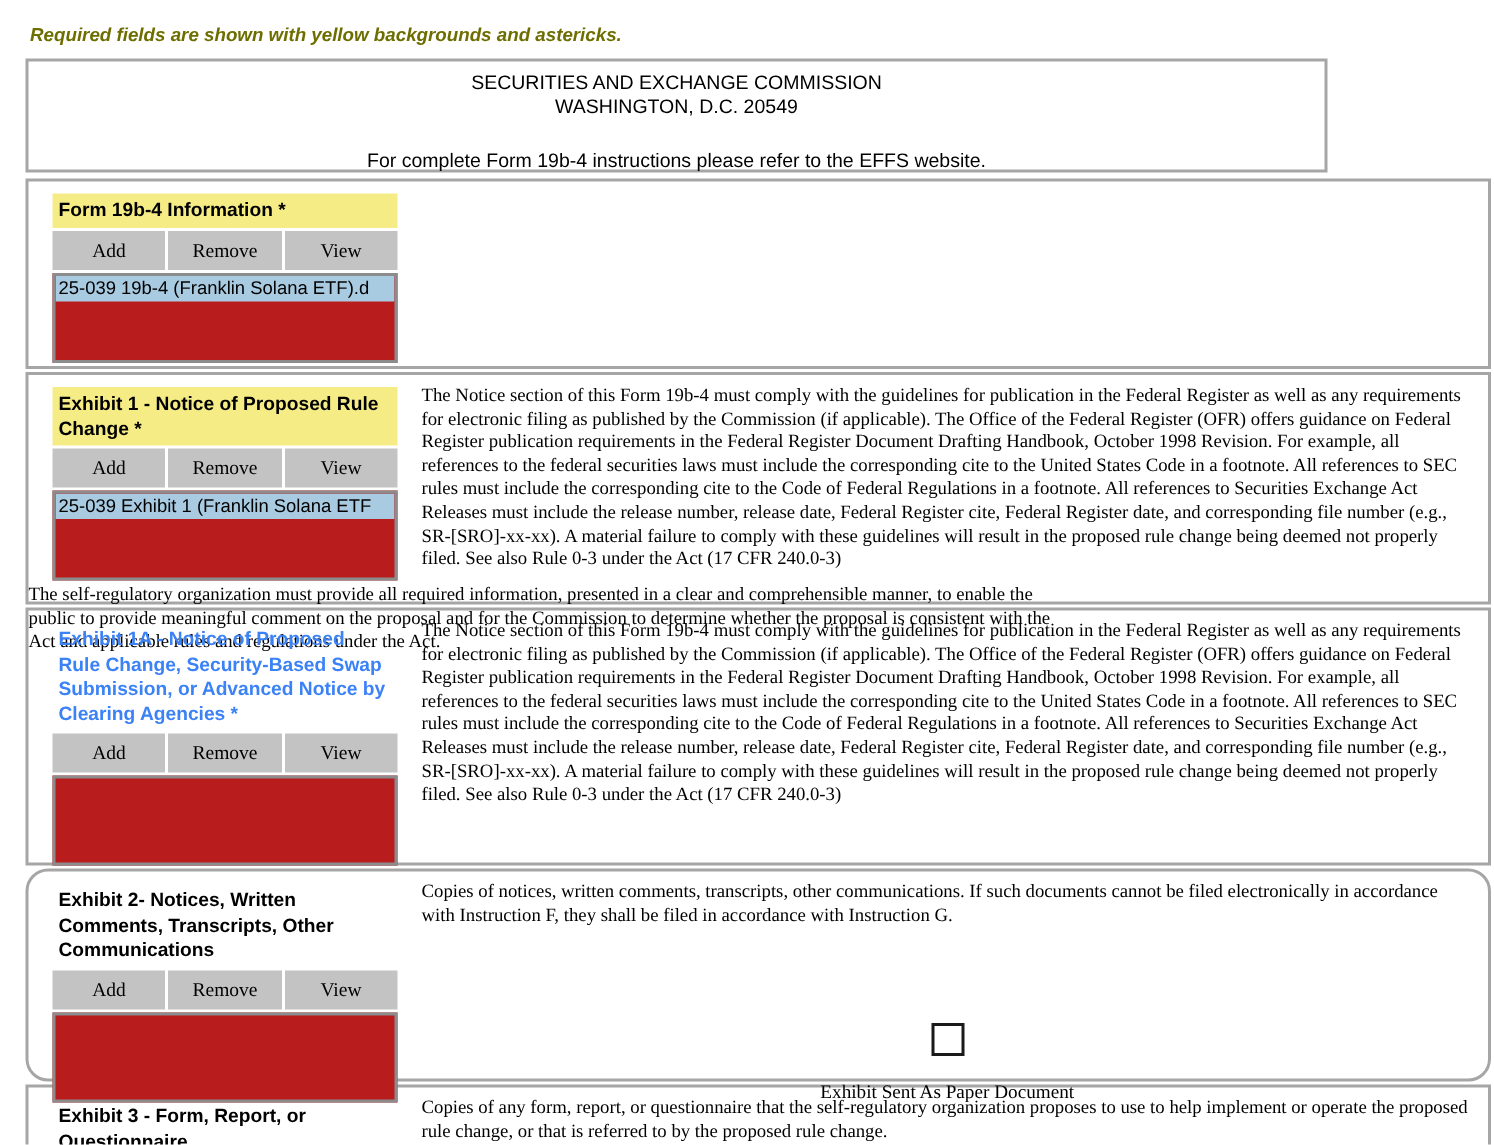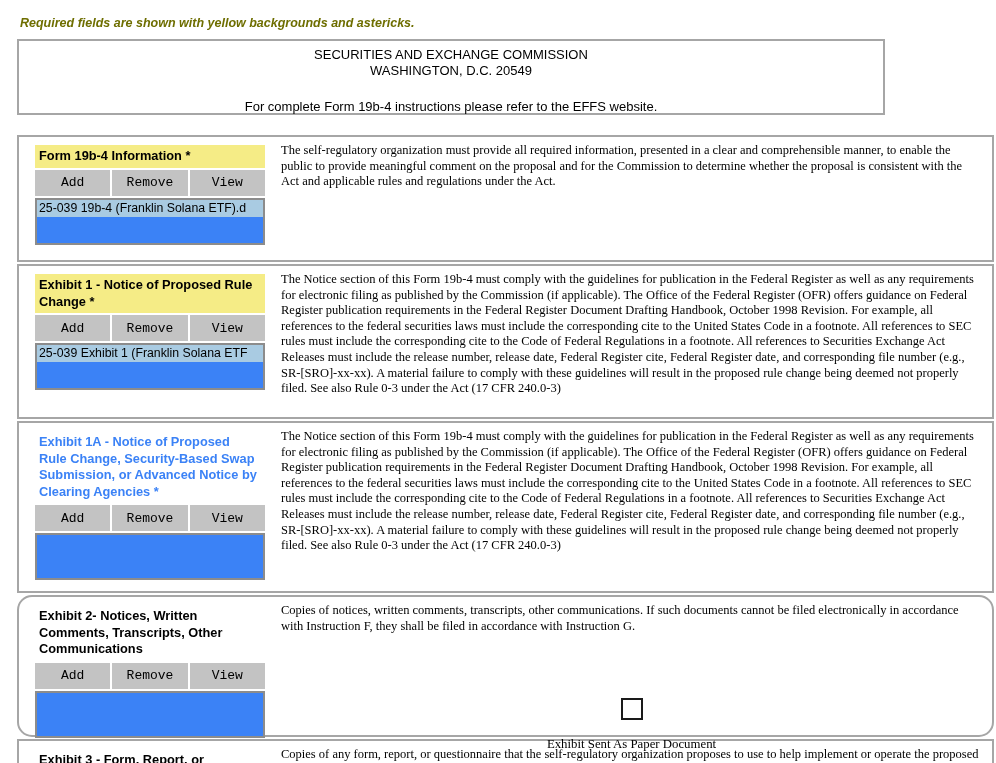--- a/index.html
+++ b/index.html
@@ -29,21 +29,21 @@
     line-height: 15.5px;
   }
   .header-gap { height: 21px; }
   .section {
     margin: 2px 0 0 17px;
     width: 977px;
     border: 2px solid #a6a6a6;
     display: flex;
     background: #ffffff;
   }
-  .sec-1 { height: 127px; margin-top: 20px; }
+  .sec-1 { height: 127px; margin-top: 4px; flex-direction: column; }
   .sec-2 { height: 155px; }
   .sec-3 { height: 172px; }
   .sec-4 { height: 142px; border-radius: 15px; }
   .sec-5 { height: 60px; }
   .left {
     flex: 0 0 262px;
     padding: 8px 0 0 16px;
   }
   .right {
     flex: 1;
@@ -63,32 +63,32 @@
     display: flex;
     width: 230px;
     gap: 2px;
     margin-top: 2px;
   }
   .btn {
     flex: 1;
     height: 26px;
     background: #c3c3c3;
     border: none;
-    font-family: Liberation Mono, monospace;
+    font-family: Liberation Serif, serif;
     font-size: 13px;
     color: #000;
     cursor: pointer;
     padding: 0;
   }
   .listbox {
     width: 230px;
-    height: 47px;
+    height: 60px;
     margin-top: 2px;
     border: 2px solid #8c8c8c;
-    background: #3b82f6;
+    background: #b91c1c;
     overflow: hidden;
   }
   .file-item {
     background: #a9cbe2;
     font-size: 12.3px;
     line-height: 17px;
     padding: 0 2px;
     white-space: nowrap;
     overflow: hidden;
   }

